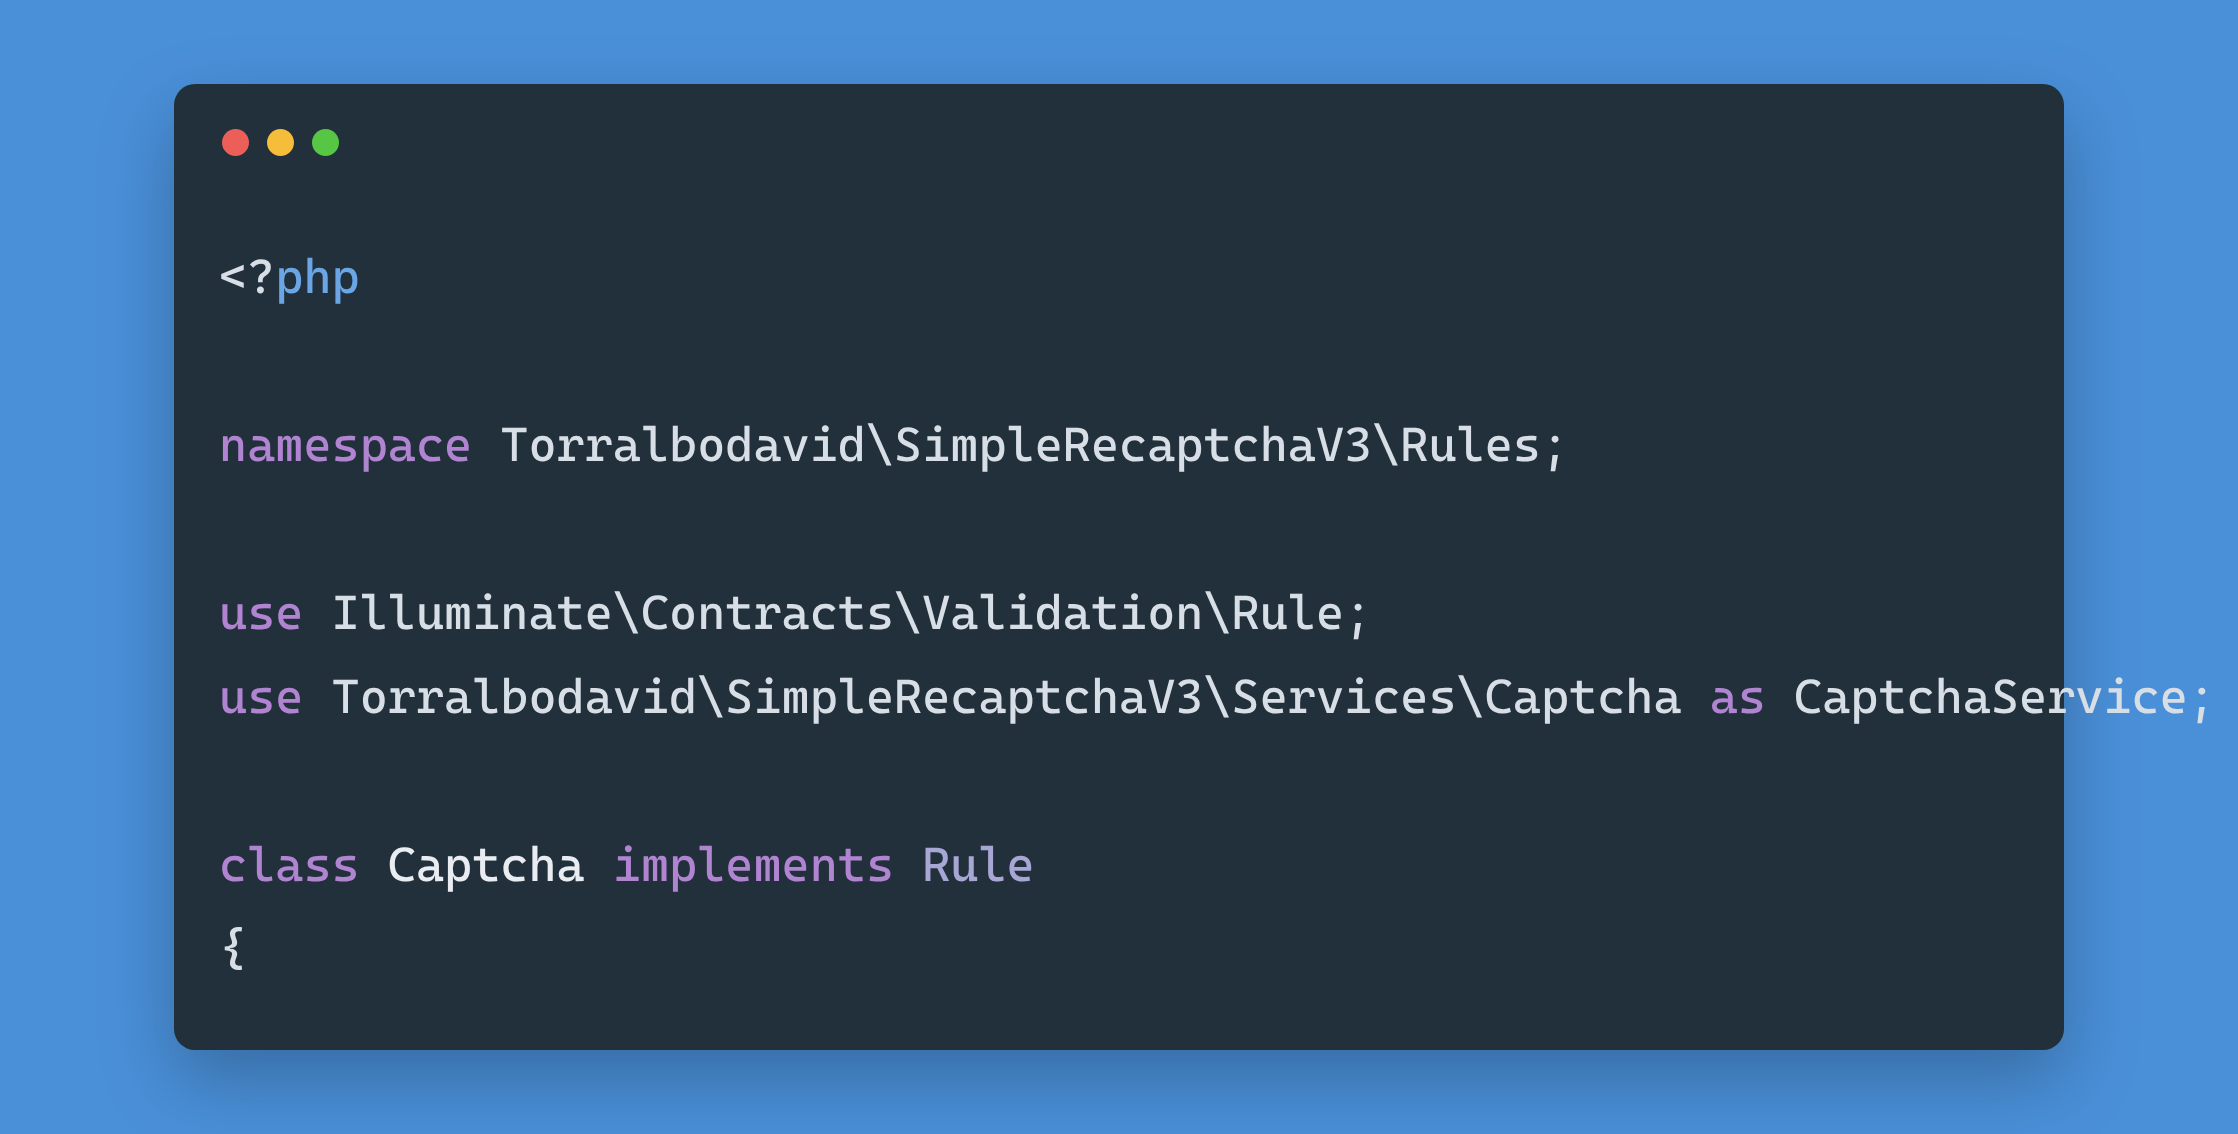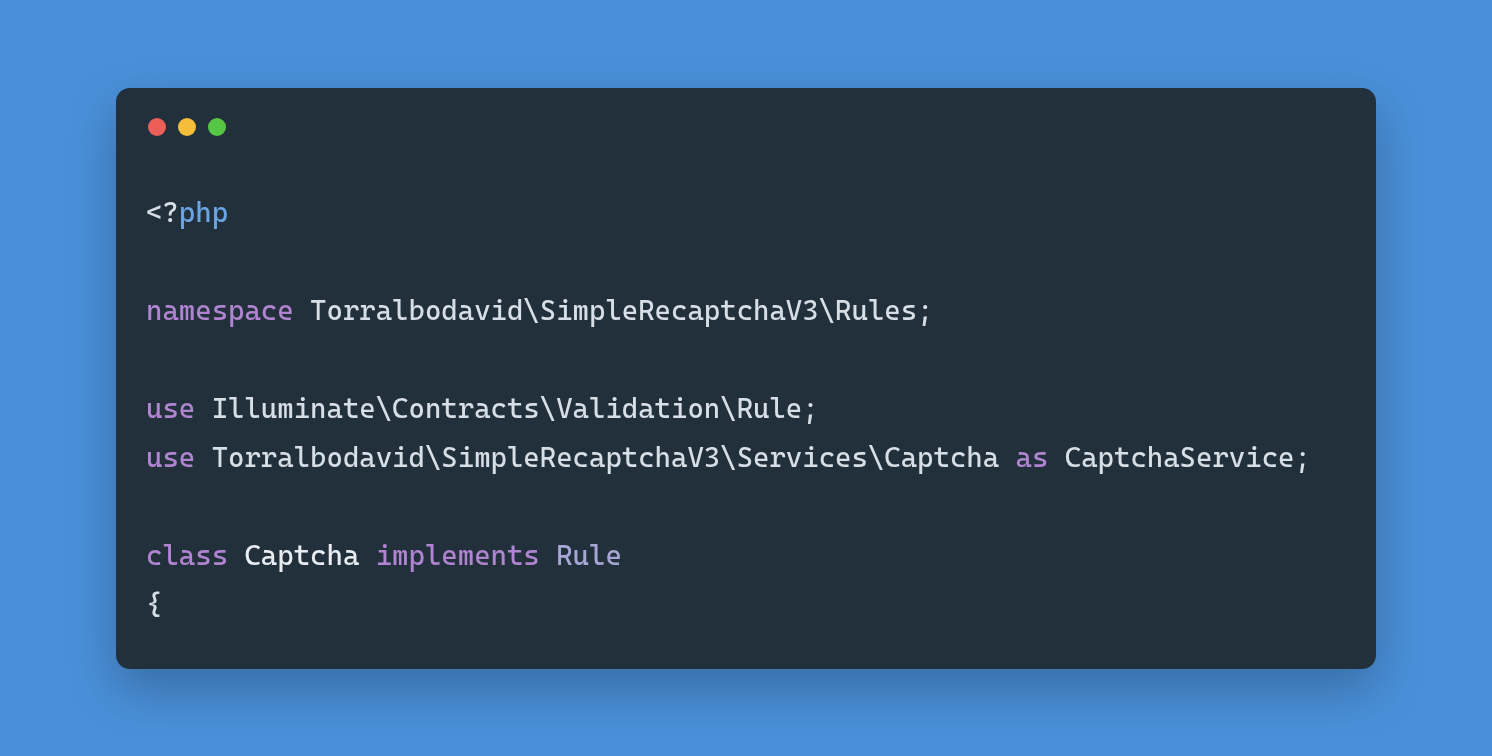--- a/index.html
+++ b/index.html
@@ -26,21 +26,21 @@
   }
   .dot {
     width: 18px;
     height: 18px;
     border-radius: 50%;
   }
   .dot.red { background: #ec5f59; }
   .dot.yellow { background: #f6bd3b; }
   .dot.green { background: #58c645; }
   .code {
-    font-size: 28px;
+    font-size: 32px;
     line-height: 1.75;
     white-space: pre;
     color: #d7dee6;
   }
   .c-default { color: #d7dee6; }
   .c-purple  { color: #b084d1; }
   .c-blue    { color: #6aa6e6; }
   .c-lightpurple { color: #a7a6d4; }
   .c-white { color: #e9edf2; }
 </style>

